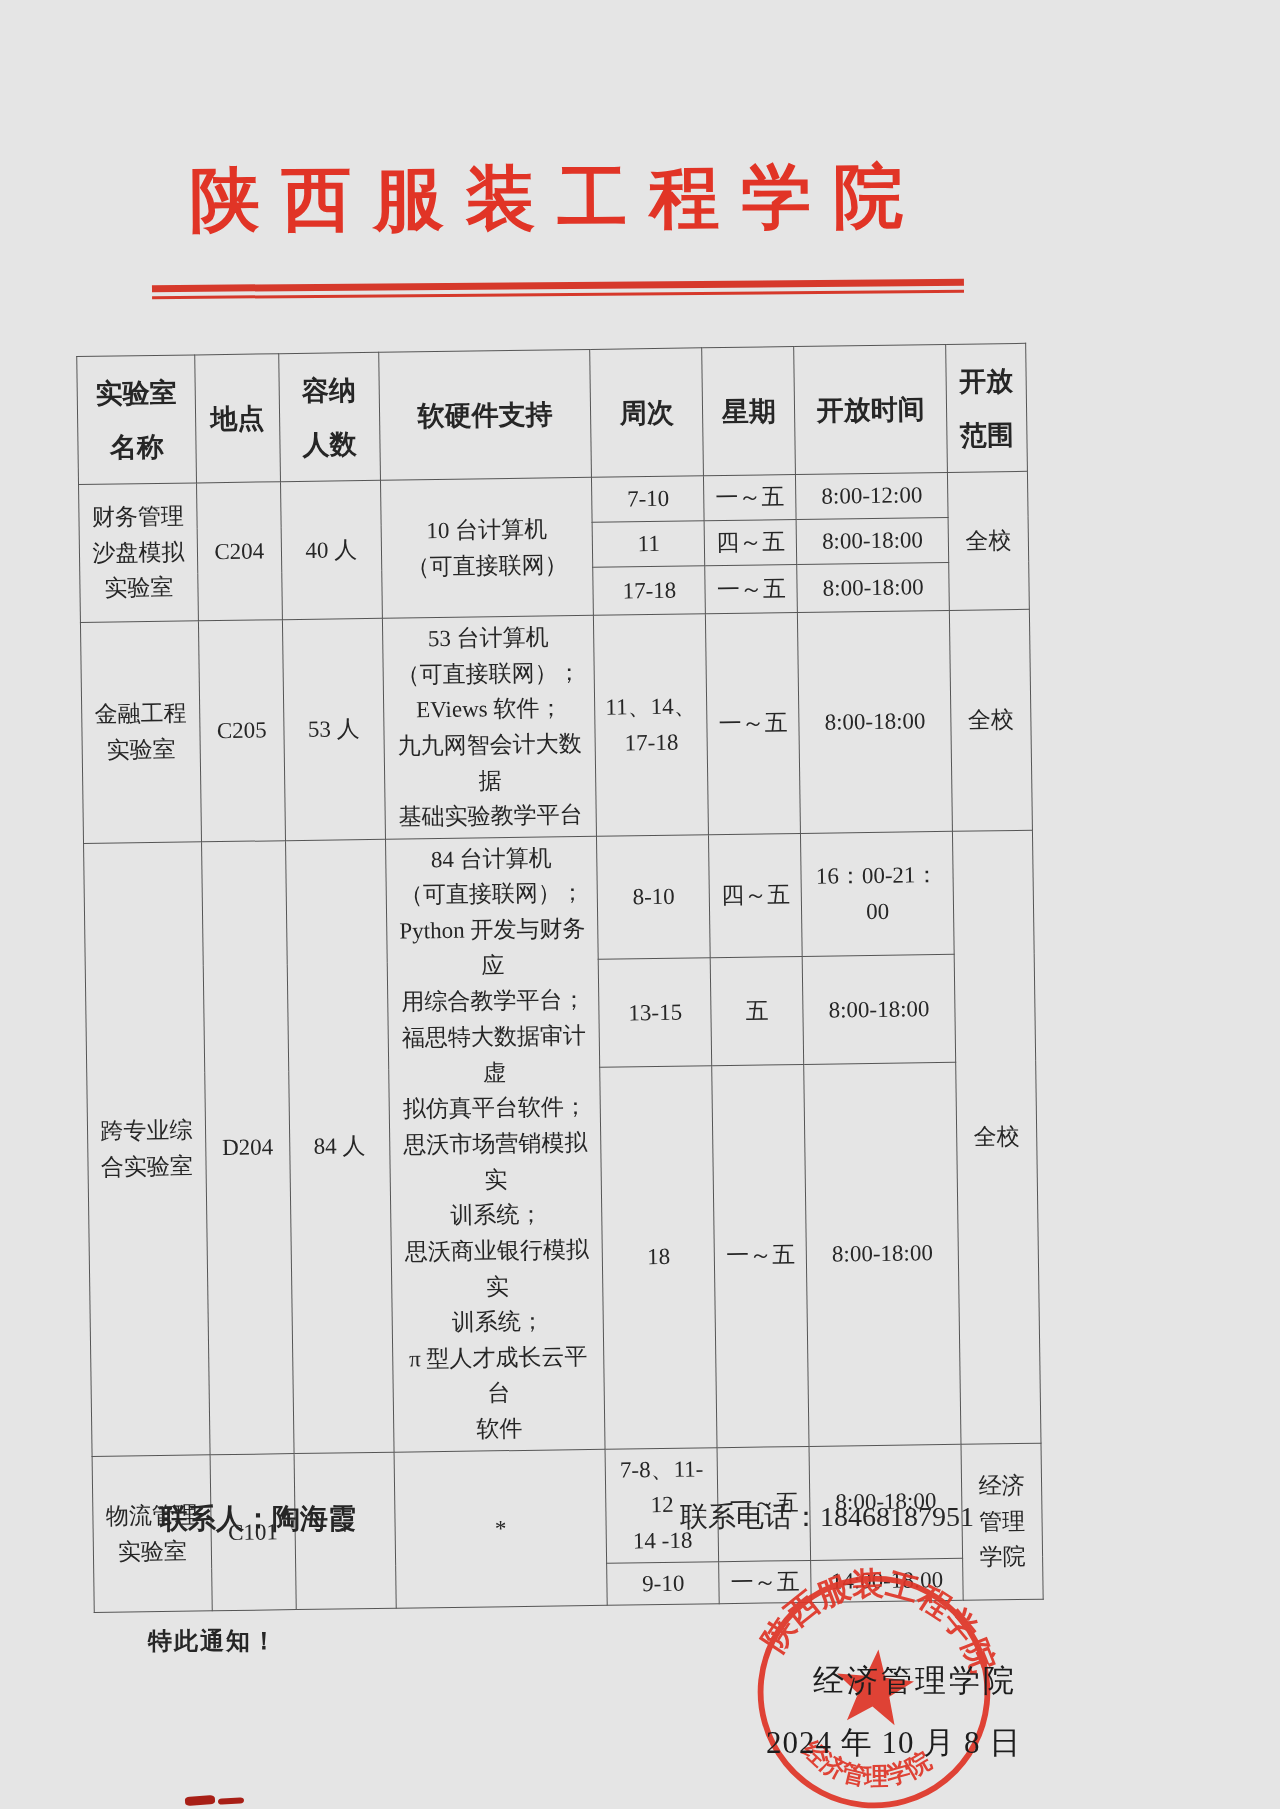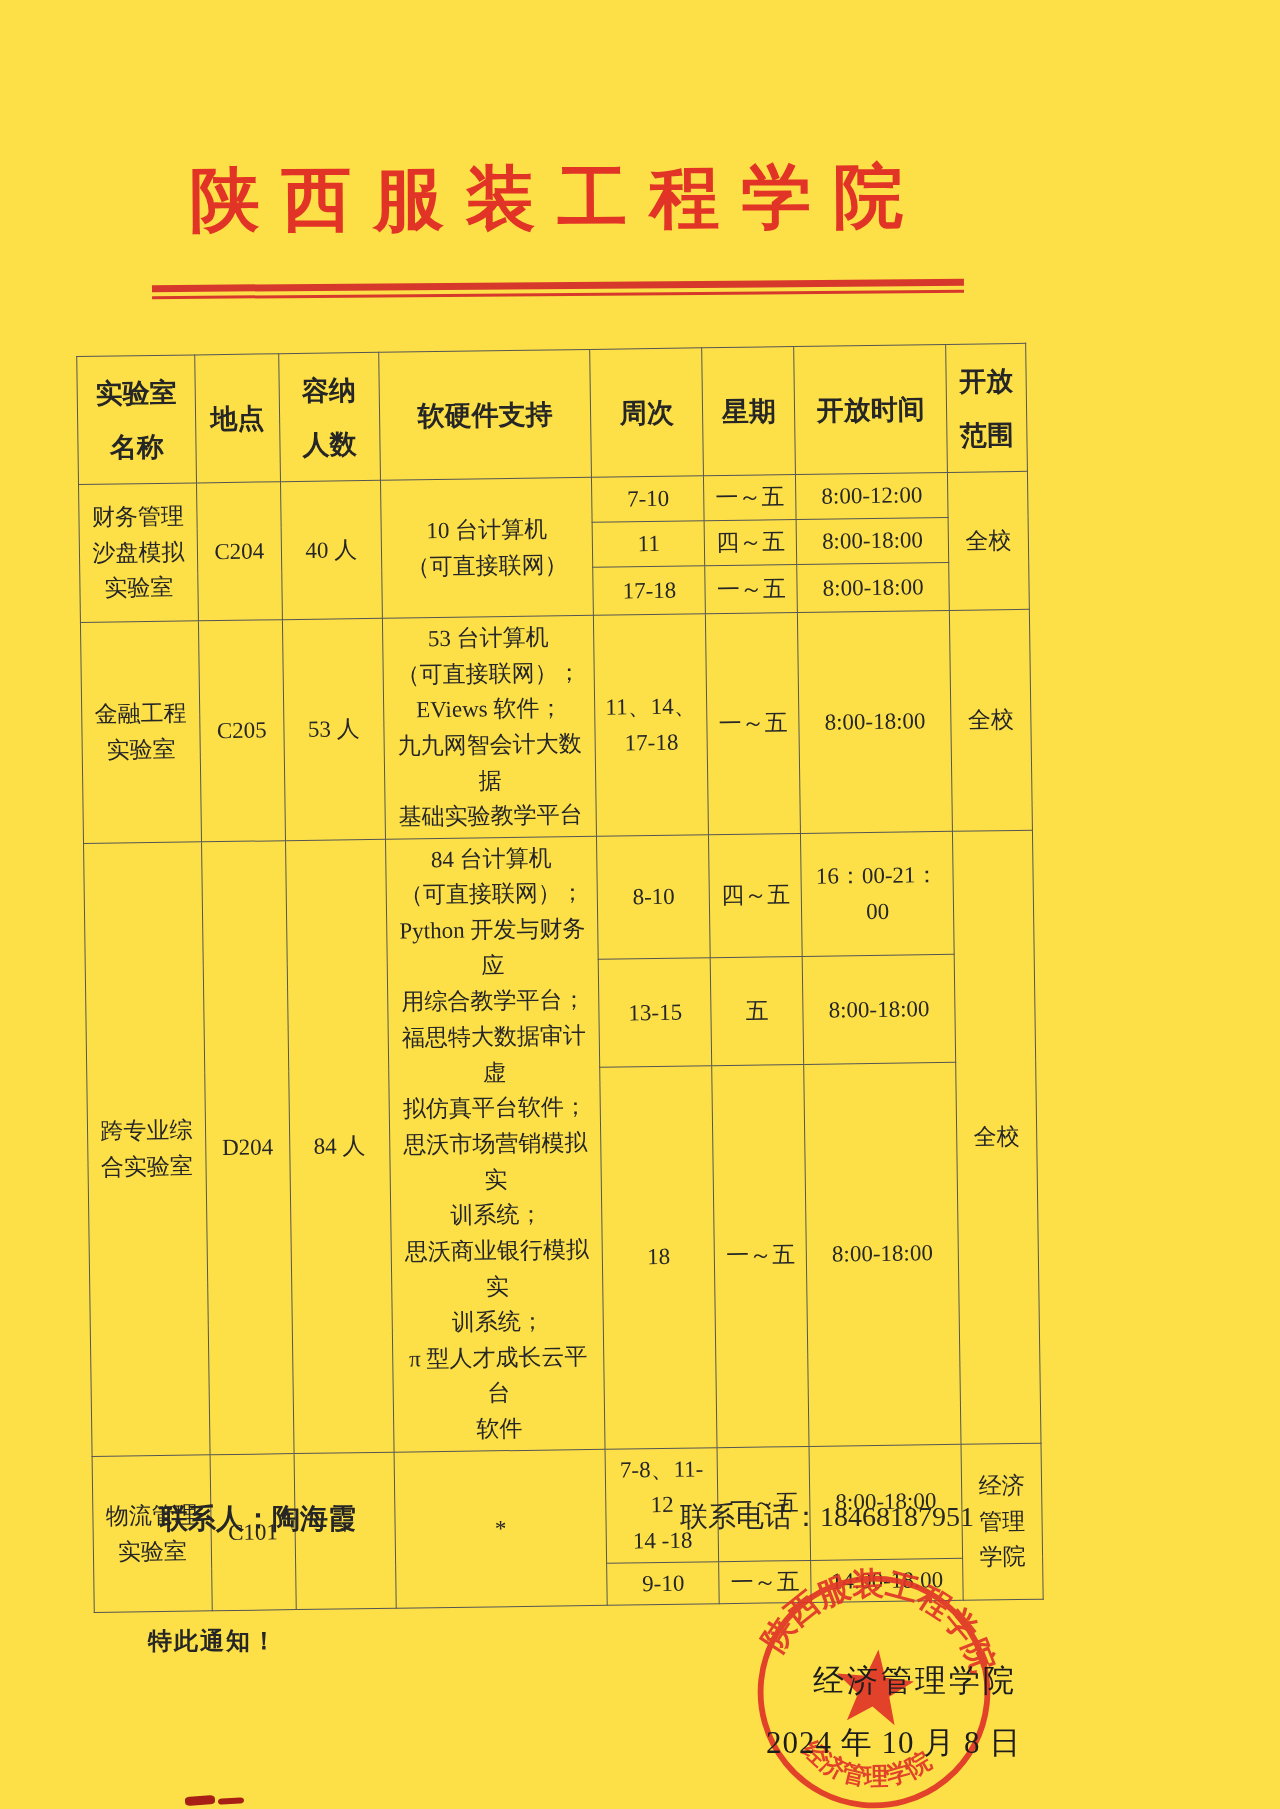--- a/index.html
+++ b/index.html
@@ -1,19 +1,19 @@
 <!DOCTYPE html>
 <html lang="zh"><head>
 <meta charset="utf-8">
 <style>
   * { margin:0; padding:0; box-sizing:border-box; }
   html,body { background:#ffffff; }
   .page {
     position:relative; width:1280px; height:1809px;
-    background:#fde047; overflow:hidden;
+    background:#e5e5e5; overflow:hidden;
     font-family:"Liberation Serif","DejaVu Serif",serif;
     color:#262626;
   }
   .doc-title {
     position:absolute; left:150px; top:152px; width:815px;
     text-align:center; font-size:70px; font-weight:bold;
     color:#e13426; letter-spacing:22px; white-space:nowrap;
     transform:rotate(-0.3deg);
   }
   .title-rule {

